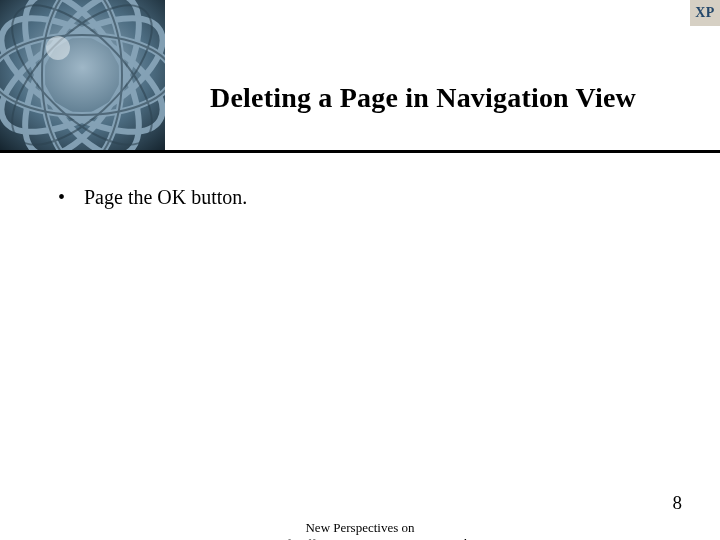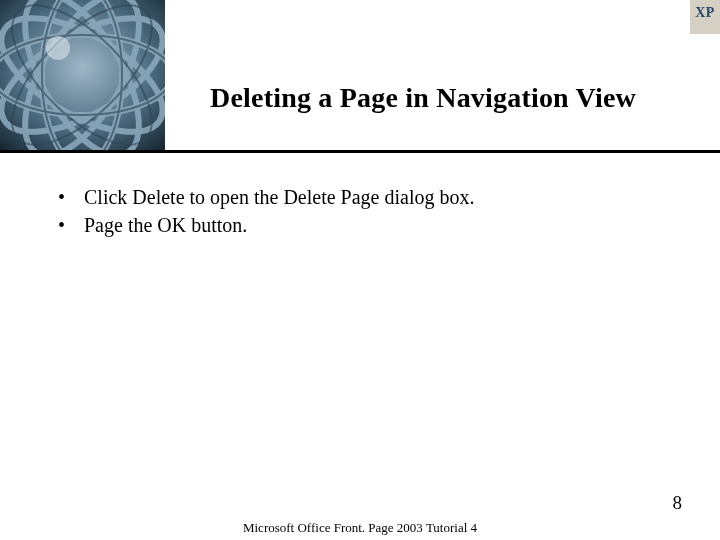--- a/index.html
+++ b/index.html
@@ -2,21 +2,21 @@
 <html><head>
 <meta charset="utf-8">
 <style>
   * { margin: 0; padding: 0; box-sizing: border-box; }
   html, body { width: 720px; height: 540px; background: #fff; font-family: "Times New Roman", Times, serif; color: #000; }
   .slide { position: relative; width: 720px; height: 540px; }
   .header { position: relative; width: 100%; height: 150px; }
   .header-image { position: absolute; left: 0; top: 0; width: 165px; height: 150px; background: #3d5a6b; overflow: hidden; }
   .header-image svg { width: 100%; height: 100%; display: block; }
   .title { position: absolute; left: 210px; top: 82px; width: 500px; font-size: 28px; font-weight: bold; letter-spacing: 0.2px; }
-  .xp-badge { position: absolute; right: 0; top: 0; width: 30px; height: 34px; background: #d6d0c4; color: #24486b; font-size: 14px; font-weight: bold; text-align: center; line-height: 26px; letter-spacing: 0.5px; }
+  .xp-badge { position: absolute; right: 0; top: 0; width: 30px; height: 26px; background: #d6d0c4; color: #24486b; font-size: 14px; font-weight: bold; text-align: center; line-height: 26px; letter-spacing: 0.5px; }
   .underline { position: absolute; left: 0; top: 150px; width: 720px; height: 3px; background: #000; }
   .body { position: absolute; left: 48px; top: 185px; width: 640px; }
   ul.bullets { list-style: none; }
   ul.bullets li { position: relative; padding-left: 36px; font-size: 20px; line-height: 1.28; margin-bottom: 2px; }
   ul.bullets li::before { content: "•"; position: absolute; left: 10px; top: 0; font-size: 20px; }
   .footer { position: absolute; bottom: 20px; left: 0; width: 720px; }
   .footer-center { position: absolute; left: 50%; transform: translateX(-50%); text-align: center; font-size: 13px; line-height: 1.25; }
   .page-num { position: absolute; right: 38px; bottom: 6px; font-size: 19px; }
 </style>
 </head>
@@ -53,25 +53,25 @@
       </svg>
     </div>
     <div class="title">Deleting a Page in Navigation View</div>
     <div class="xp-badge">XP</div>
   </div>
 
   <div class="underline"></div>
 
   <div class="body">
     <ul class="bullets">
-      <li>Click Delete to open the Delete Page dialog box.</li>
       <li>Page the OK button.</li>
     </ul>
   </div>
 
   <div class="footer">
     <div class="footer-center">
+      <div>New Perspectives on</div>
       <div>Microsoft Office Front. Page 2003 Tutorial 4</div>
     </div>
     <div class="page-num">8</div>
   </div>
 
 </div>
 
 </body></html>

